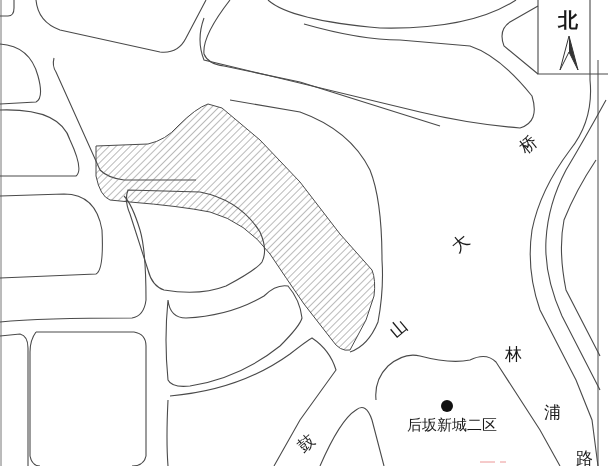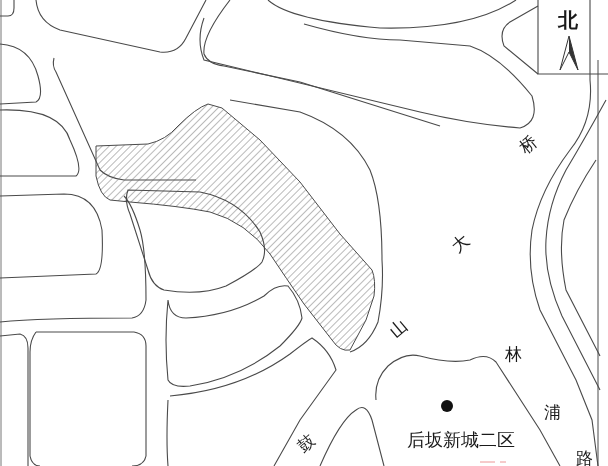--- a/index.html
+++ b/index.html
@@ -1,21 +1,21 @@
 <!DOCTYPE html>
 <html><head>
 <meta charset="utf-8">
 <style>
   html, body { margin:0; padding:0; background:#ffffff; }
   body { width:608px; height:466px; overflow:hidden; position:relative;
          font-family:"DejaVu Sans", sans-serif; }
   #map { position:absolute; left:0; top:0; width:608px; height:466px; }
   .road { fill:none; stroke:#4a4a4a; stroke-width:1.1; }
   .label { position:absolute; color:#1a1a1a; font-size:17px; line-height:1; white-space:nowrap; }
-  .poi-label { font-size:18px;margin-top:13px; }
+  .poi-label { font-size:15px; }
   .north-label { font-size:20px; font-weight:bold; }
 </style>
 </head>
 <body>
 
 <svg id="map" viewBox="0 0 608 466" xmlns="http://www.w3.org/2000/svg">
   <defs>
     <pattern id="hatch" patternUnits="userSpaceOnUse" width="5" height="5" patternTransform="rotate(45)">
       <line x1="0" y1="0" x2="0" y2="5" stroke="#666" stroke-width="0.9"></line>
     </pattern>

